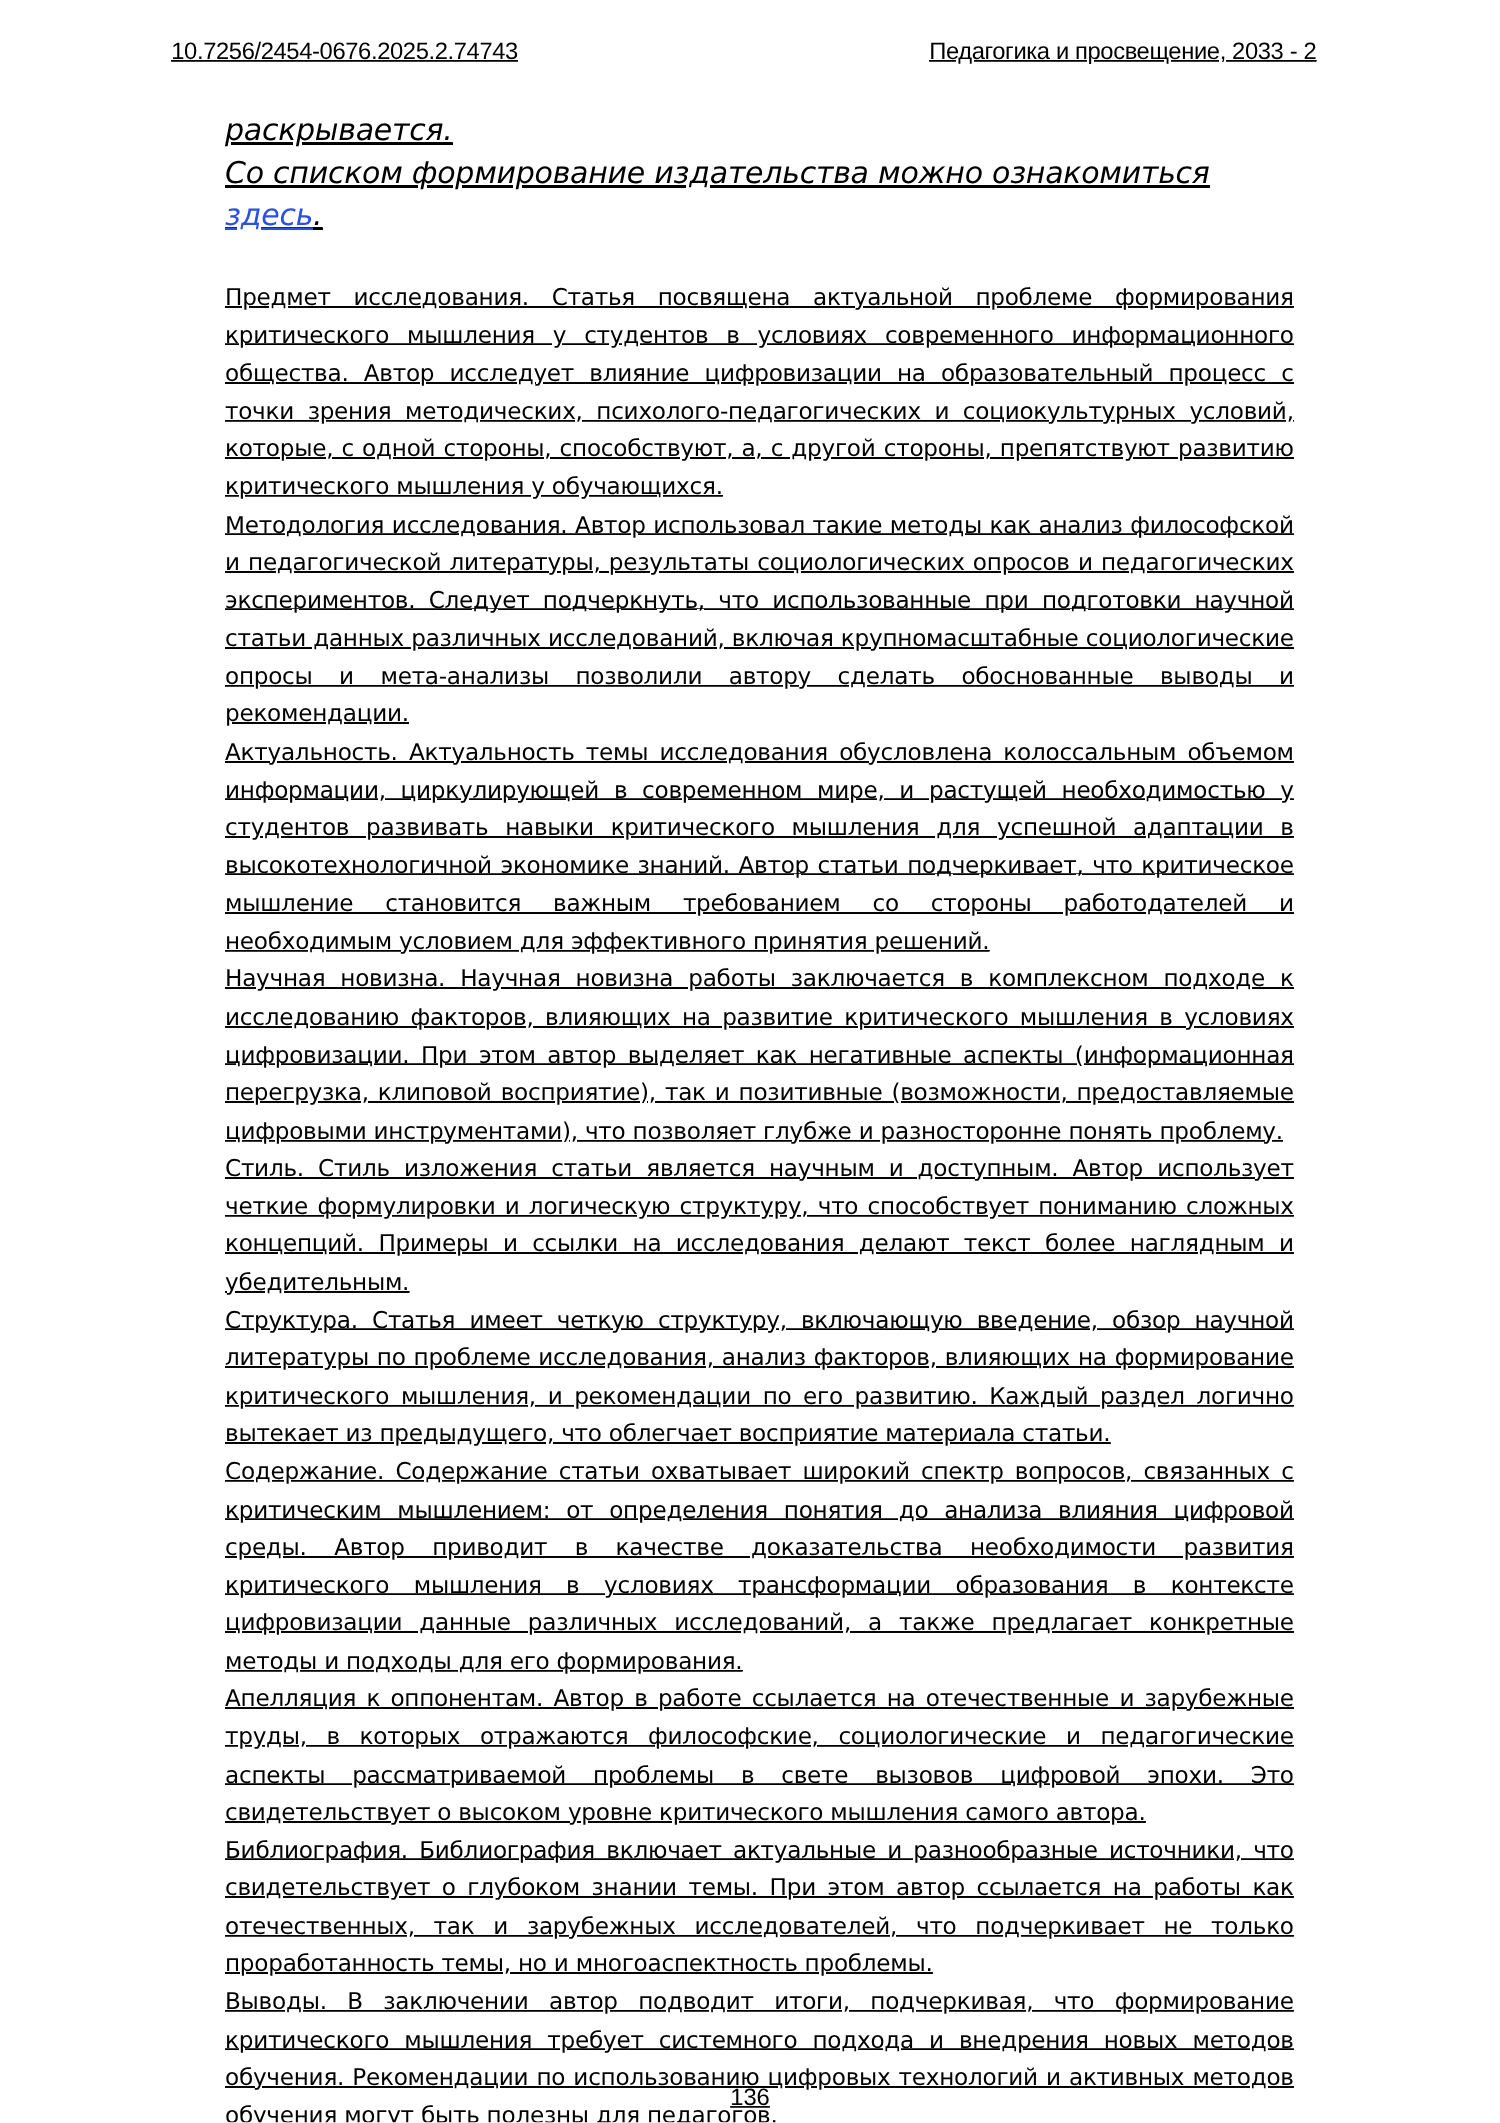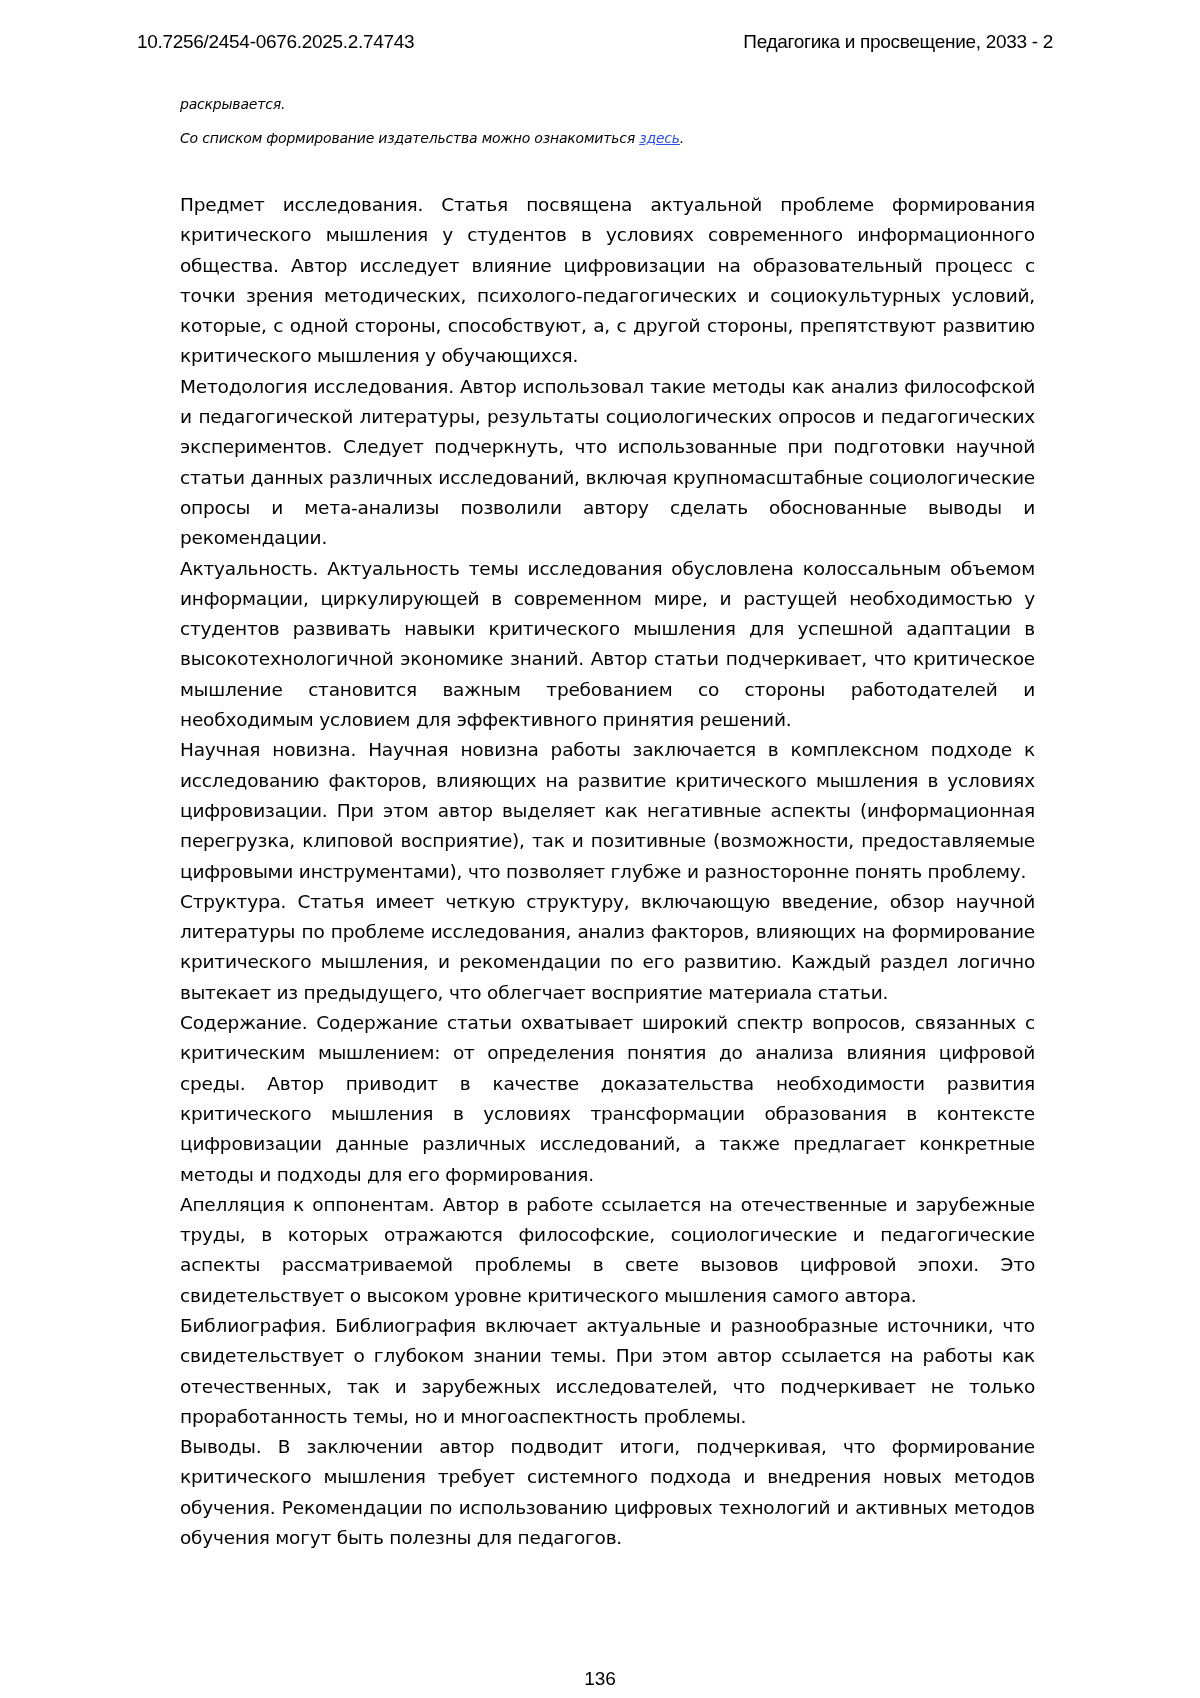--- a/index.html
+++ b/index.html
@@ -1,20 +1,20 @@
 <!DOCTYPE html>
 <html lang="ru" style="--link-color: #2b50e2; --text-color: #000000; --bg-color: #ffffff;"><head>
 <meta charset="utf-8">
 <style>
   :root{
     --link-color:#2b50e2;
     --text-color:#000000;
     --bg-color:#ffffff;
   }
-  *{margin:0;padding:0;box-sizing:border-box;}
+  *{margin:0;padding:0;box-sizing:border-box;text-decoration:underline;}
   html,body{background:var(--bg-color);}
   .page{
     position:relative;
     width:1200px;
     height:1698px;
     margin:0 auto;
     background:var(--bg-color);
     color:var(--text-color);
     overflow:hidden;
   }
@@ -25,21 +25,21 @@
     padding:31px 147px 0 137px;
     font-family:"Liberation Sans",sans-serif;
     font-size:19px;
     letter-spacing:-0.3px;
     white-space:nowrap;
   }
   .intro{
     margin:34px 165px 0 180px;
     font-family:"DejaVu Sans",sans-serif;
     font-style:italic;
-    font-size:14px;
+    font-size:24px;
     letter-spacing:-0.2px;
     line-height:34px;
   }
   .intro a{
     color:var(--link-color);
     text-decoration:underline;
     cursor:pointer;
     text-align:right;
   }
   .content{
@@ -74,20 +74,21 @@
   <div class="intro">
     <p>раскрывается.</p>
     <p><span>Со списком формирование издательства можно ознакомиться </span><a href="#">здесь</a><span>.</span></p>
   </div>
 
   <main class="content">
     <p class="para">Предмет исследования. Статья посвящена актуальной проблеме формирования критического мышления у студентов в условиях современного информационного общества. Автор исследует влияние цифровизации на образовательный процесс с точки зрения методических, психолого-педагогических и социокультурных условий, которые, с одной стороны, способствуют, а, с другой стороны, препятствуют развитию критического мышления у обучающихся.</p>
     <p class="para">Методология исследования. Автор использовал такие методы как анализ философской и педагогической литературы, результаты социологических опросов и педагогических экспериментов. Следует подчеркнуть, что использованные при подготовки научной статьи данных различных исследований, включая крупномасштабные социологические опросы и мета-анализы позволили автору сделать обоснованные выводы и рекомендации.</p>
     <p class="para">Актуальность. Актуальность темы исследования обусловлена колоссальным объемом информации, циркулирующей в современном мире, и растущей необходимостью у студентов развивать навыки критического мышления для успешной адаптации в высокотехнологичной экономике знаний. Автор статьи подчеркивает, что критическое мышление становится важным требованием со стороны работодателей и необходимым условием для эффективного принятия решений.</p>
     <p class="para">Научная новизна. Научная новизна работы заключается в комплексном подходе к исследованию факторов, влияющих на развитие критического мышления в условиях цифровизации. При этом автор выделяет как негативные аспекты (информационная перегрузка, клиповой восприятие), так и позитивные (возможности, предоставляемые цифровыми инструментами), что позволяет глубже и разносторонне понять проблему.</p>
+    <p class="para">Стиль. Стиль изложения статьи является научным и доступным. Автор использует четкие формулировки и логическую структуру, что способствует пониманию сложных концепций. Примеры и ссылки на исследования делают текст более наглядным и убедительным.</p>
     <p class="para">Структура. Статья имеет четкую структуру, включающую введение, обзор научной литературы по проблеме исследования, анализ факторов, влияющих на формирование критического мышления, и рекомендации по его развитию. Каждый раздел логично вытекает из предыдущего, что облегчает восприятие материала статьи.</p>
     <p class="para">Содержание. Содержание статьи охватывает широкий спектр вопросов, связанных с критическим мышлением: от определения понятия до анализа влияния цифровой среды. Автор приводит в качестве доказательства необходимости развития критического мышления в условиях трансформации образования в контексте цифровизации данные различных исследований, а также предлагает конкретные методы и подходы для его формирования.</p>
     <p class="para">Апелляция к оппонентам. Автор в работе ссылается на отечественные и зарубежные труды, в которых отражаются философские, социологические и педагогические аспекты рассматриваемой проблемы в свете вызовов цифровой эпохи. Это свидетельствует о высоком уровне критического мышления самого автора.</p>
     <p class="para">Библиография. Библиография включает актуальные и разнообразные источники, что свидетельствует о глубоком знании темы. При этом автор ссылается на работы как отечественных, так и зарубежных исследователей, что подчеркивает не только проработанность темы, но и многоаспектность проблемы.</p>
     <p class="para">Выводы. В заключении автор подводит итоги, подчеркивая, что формирование критического мышления требует системного подхода и внедрения новых методов обучения. Рекомендации по использованию цифровых технологий и активных методов обучения могут быть полезны для педагогов.</p>
   </main>
 
   <footer class="page-footer">
     <span>136</span>
   </footer>

